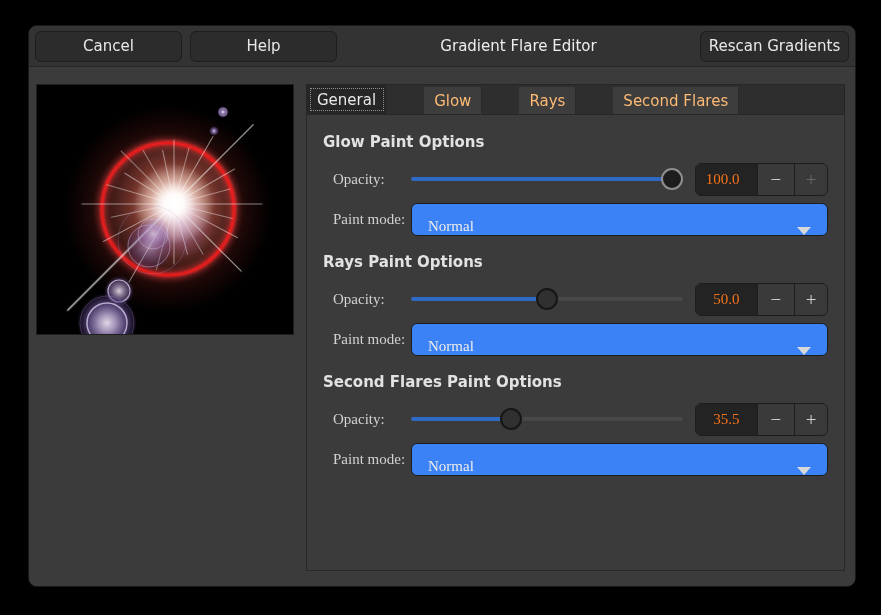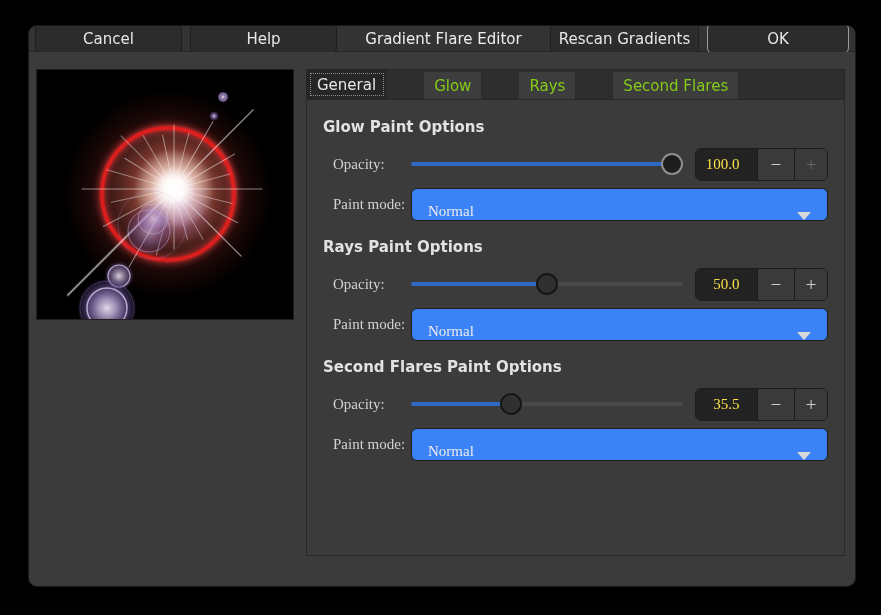--- a/index.html
+++ b/index.html
@@ -12,21 +12,21 @@
     position:relative;
     overflow:hidden;
   }
   .window {
     position:absolute; left:28px; top:25px; width:828px; height:562px;
     background:#3b3b3b; border:1px solid #191919; border-radius:9px;
     overflow:hidden;
   }
   
   .header {
-    height:26px; background:#333333; border-bottom:1px solid #272727;
+    height:41px; background:#333333; border-bottom:1px solid #272727;
     display:flex; align-items:center; gap:8px; padding:0 6px;
   }
   .hbtn {
     height:31px; background:#2c2c2c; border:1px solid #1e1e1e; border-radius:6px;
     color:#e8e8e8; font-family:inherit; font-size:15px; cursor:pointer;
     flex:0 0 auto;
   }
   .hbtn.cancel, .hbtn.help { width:147px; }
   .hbtn.rescan { width:149px; }
   .hbtn.ok { width:142px; border-color:#9d9d9d; }
@@ -39,21 +39,21 @@
   }
   .preview svg { display:block; }
   
   .notebook { position:absolute; left:277px; top:17px; width:539px; height:487px; }
   .tabbar {
     height:30px; background:#2e2e2e; border:1px solid #262626; border-bottom:none;
     display:flex; align-items:flex-end;gap:37px;
   }
   .tab {
     height:27px; padding:0 10px; display:flex; align-items:center;
-    background:#3d3d3d; color:#84cc16; border-right:1px solid #2a2a2a;
+    background:#3d3d3d; color:#fdba74; border-right:1px solid #2a2a2a;
     cursor:pointer; white-space:nowrap;
   }
   .tab.active {
     background:#262626; color:#e8e8e8;
     outline:1px dotted #8f8f8f; outline-offset:-4px;
     height:29px;
   }
   .tabcontent {
     height:457px; background:#3b3b3b; border:1px solid #282828;
     padding:10px 16px 0 16px;
@@ -75,21 +75,21 @@
     position:absolute; top:1px; width:22px; height:22px; border-radius:50%;
     background:#303030; border:2px solid #161616; cursor:grab;
   }
   .slider .handle.focused { border-color:#8f8f8f; background:#1d1d1d; }
   
   .spin {
     display:flex; width:133px; height:33px; flex:0 0 auto;
     border:1px solid #1d1d1d; border-radius:6px; overflow:hidden; background:#3a3a3a;
   }
   .spin .value {
-    width:61px; background:#232323; color:#fde047; display:flex;
+    width:61px; background:#232323; color:#f97316; display:flex;
     align-items:center; justify-content:flex-end; padding-right:17px;
   }
   .spin button {
     background:#3a3a3a; border:none; border-left:1px solid #1d1d1d;
     color:#d0d0d0; font-size:19px; line-height:1; cursor:pointer; font-family:inherit;
   }
   .spin .minus { width:38px; }
   .spin .plus { width:33px; }
   .spin button.disabled { color:#676767; }
   
@@ -106,21 +106,20 @@
 </head>
 <body>
 
 <div class="window">
 
   <div class="header">
     <button class="hbtn cancel">Cancel</button>
     <button class="hbtn help">Help</button>
     <div class="htitle">Gradient Flare Editor</div>
     <button class="hbtn rescan">Rescan Gradients</button>
-    <button class="hbtn ok">OK</button>
   </div>
 
   <div class="content">
 
     <div class="preview">
       <svg width="256" height="249" viewBox="0 0 256 249" xmlns="http://www.w3.org/2000/svg">
         <defs>
           <radialGradient id="gHalo" gradientUnits="userSpaceOnUse" cx="131" cy="124" r="104">
             <stop offset="0" stop-color="rgba(255,130,115,0.22)"></stop>
             <stop offset="0.55" stop-color="rgba(255,95,85,0.20)"></stop>

